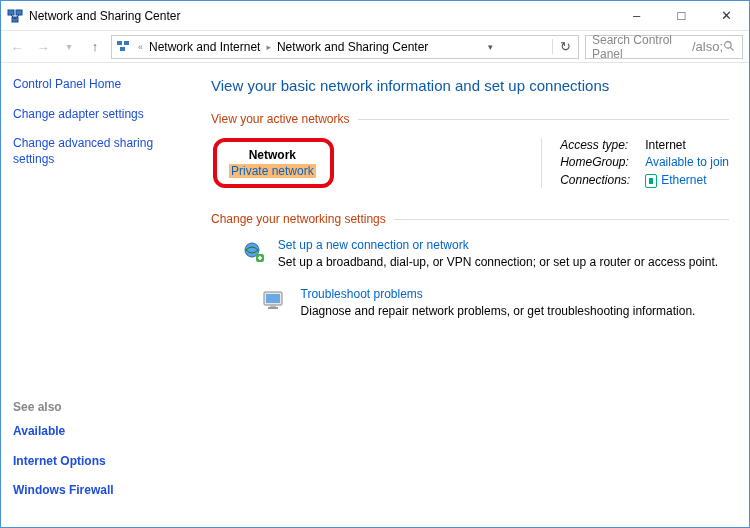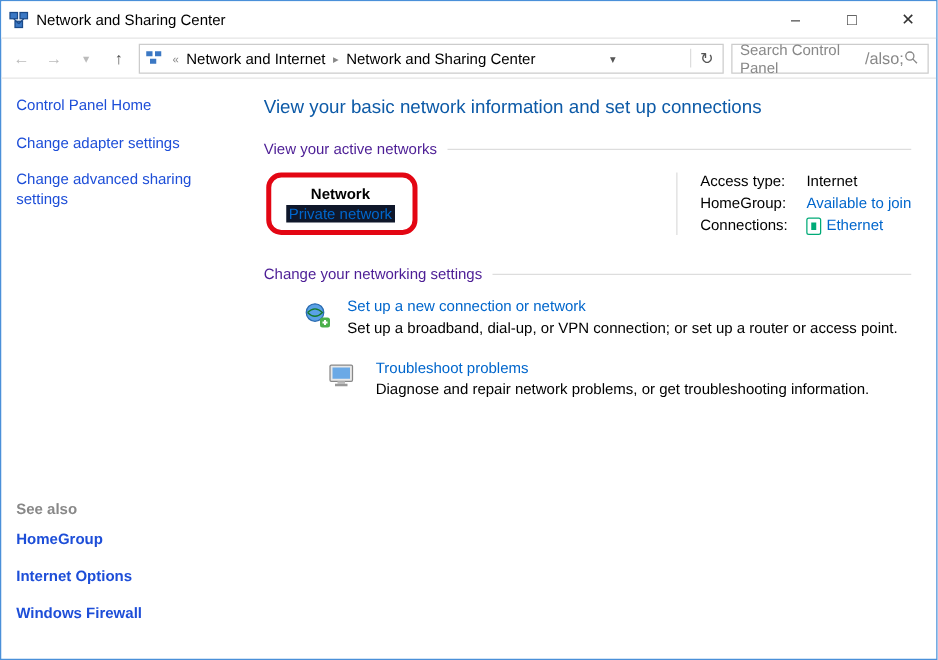--- a/index.html
+++ b/index.html
@@ -27,30 +27,30 @@
     
     .bodywrap { display: flex; height: calc(100% - 62px); }
     .sidepanel { width: 200px; padding: 14px 12px; display:flex; flex-direction:column; }
     .link { color: #1d4ed8; font-size: 12px; margin-bottom: 14px; cursor: pointer; line-height: 1.3; }
     .seealso-block { margin-top: auto; padding-bottom: 10px; font-weight: bold; }
     .seealso-hdr { color: #888; font-size: 12px; margin-bottom: 10px; }
 
     .main { flex: 1; padding: 14px 20px 10px 10px; }
     .page-title { color: #0d5aa7; font-size: 15px; font-weight: 400; margin-bottom: 18px; }
 
-    .section-hdr { display:flex; align-items:center; font-size:12px; color:#4c1d95; margin-bottom: 12px; }
+    .section-hdr { display:flex; align-items:center; font-size:12px; color:#c2410c; margin-bottom: 12px; }
     .section-hdr .rule { flex:1; border-bottom:1px solid #ddd; margin-left: 8px; }
 
     .active-net-row { display:flex; margin-bottom: 24px; }
     .net-box { border: 4px solid #e30613; border-radius: 12px; padding: 6px 14px 6px 12px; margin-left: 2px; text-align: center; }
     .net-name { font-weight: bold; font-size: 12px; }
-    .net-type { background: #0f172a; color: #0066cc; font-size: 12px; padding: 0 2px; margin-top: 2px; display:inline-block; }
+    .net-type { background: #fdba74; color: #0066cc; font-size: 12px; padding: 0 2px; margin-top: 2px; display:inline-block; }
 
     .net-details { margin-left: auto; border-left: 1px solid #ddd; padding-left: 18px; display:grid; grid-template-columns: 85px auto; row-gap: 3px; font-size:12px; }
-    .net-details .lbl { color:#000; }
+    .net-details .lbl { color:#000;font-style:italic; }
     .net-details .val-link { color:#0066cc; cursor:pointer; }
     .eth-icon { display:inline-block; width:12px; height:14px; border:1px solid #0a7; border-radius:2px; margin-right:4px; vertical-align:middle; position:relative; }
     .eth-icon::after { content:""; position:absolute; left:3px; top:3px; width:4px; height:6px; background:#0a7; }
 
     .setting-item { display:flex; gap: 12px; margin: 10px 0 18px 16px; justify-content: center; }
     .setting-icon { width: 28px; height: 28px; flex-shrink:0; display:flex; align-items:flex-start; justify-content:center; }
     .setting-title { color:#0066cc; font-size:12px; cursor:pointer; }
     .setting-desc { color:#000; font-size:12px; margin-top:3px; }
 
     svg { display:block; }
@@ -108,21 +108,21 @@
   </div>
 </div>
 
 <div class="bodywrap">
   <div class="sidepanel">
     <div class="link">Control Panel Home</div>
     <div class="link">Change adapter settings</div>
     <div class="link">Change advanced sharing settings</div>
     <div class="seealso-block">
       <div class="seealso-hdr">See also</div>
-      <div class="link">HomeGroup</div>
+      <div class="link">Available</div>
       <div class="link">Internet Options</div>
       <div class="link" style="margin-bottom:4px;">Windows Firewall</div>
     </div>
   </div>
 
   <div class="main">
     <div class="page-title">View your basic network information and set up connections</div>
 
     <div class="section-hdr">
       <span>View your active networks</span>

